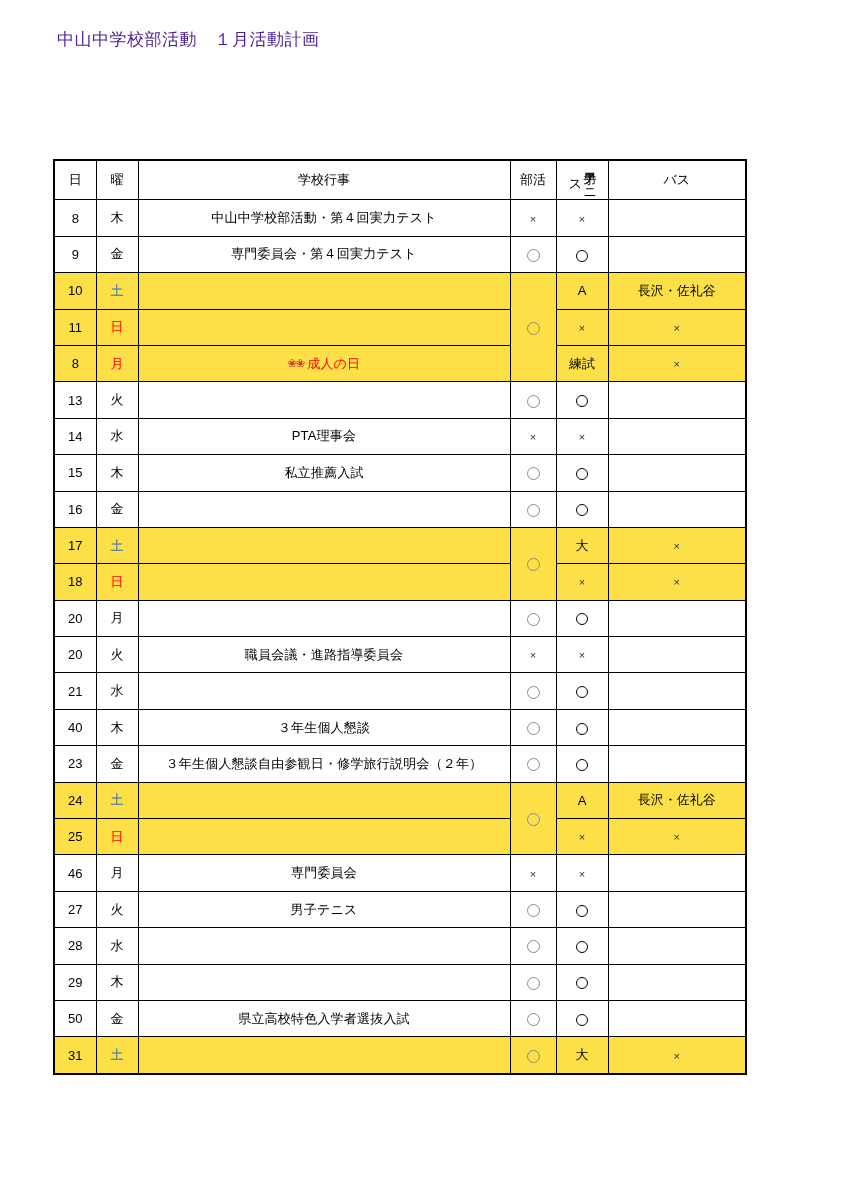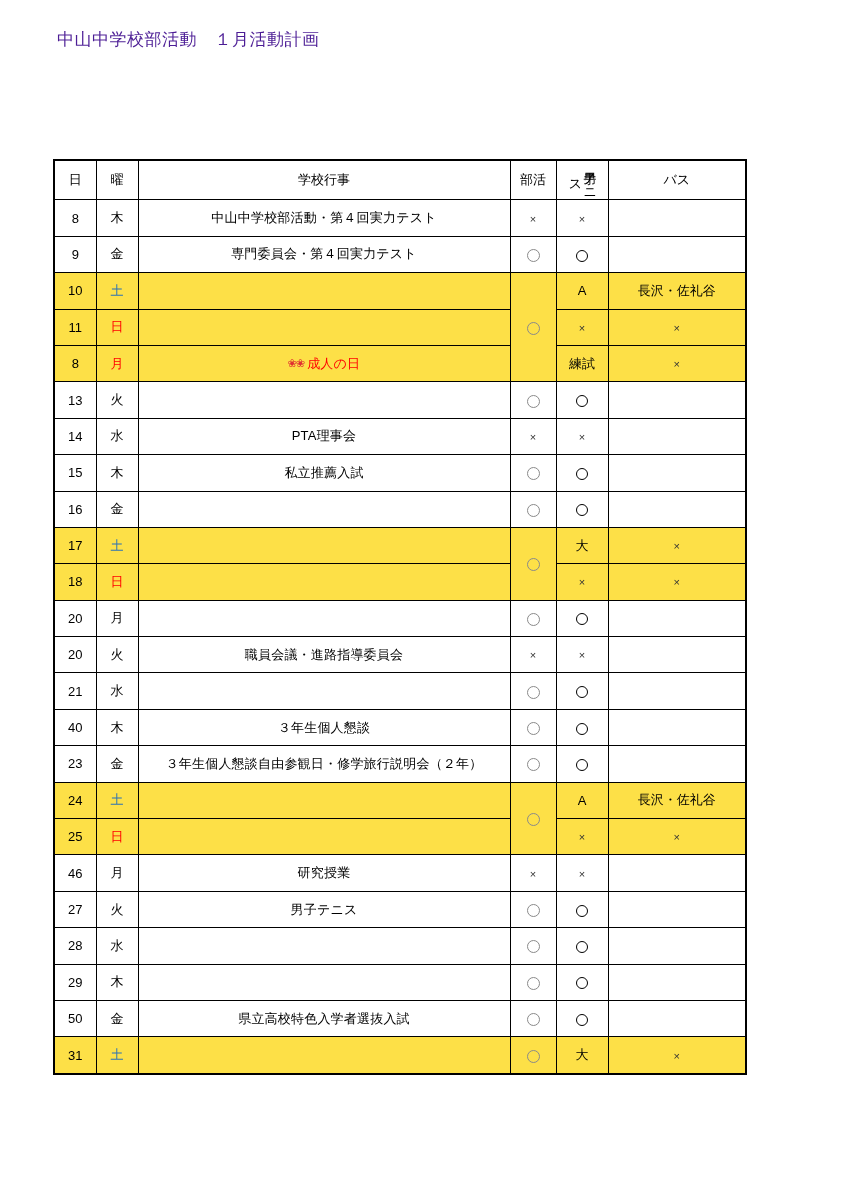--- a/index.html
+++ b/index.html
@@ -295,21 +295,21 @@
         <tr class="shade">
           <td class="day">25</td>
           <td class="week wk-sun">日</td>
           <td class="event"></td>
           <td class="tennis"><span class="mark-cross">×</span></td>
           <td class="bus"><span class="mark-cross">×</span></td>
         </tr>
         <tr>
           <td class="day">46</td>
           <td class="week ">月</td>
-          <td class="event"><span>研究授業</span></td>
+          <td class="event"><span>専門委員会</span></td>
           <td class="club"><span class="mark-cross">×</span></td>
           <td class="tennis"><span class="mark-cross">×</span></td>
           <td class="bus"></td>
         </tr>
         <tr>
           <td class="day">27</td>
           <td class="week ">火</td>
           <td class="event"><span>男子テニス</span></td>
           <td class="club"><span class="mark-circle-light"></span></td>
           <td class="tennis"><span class="mark-circle-bold"></span></td>

